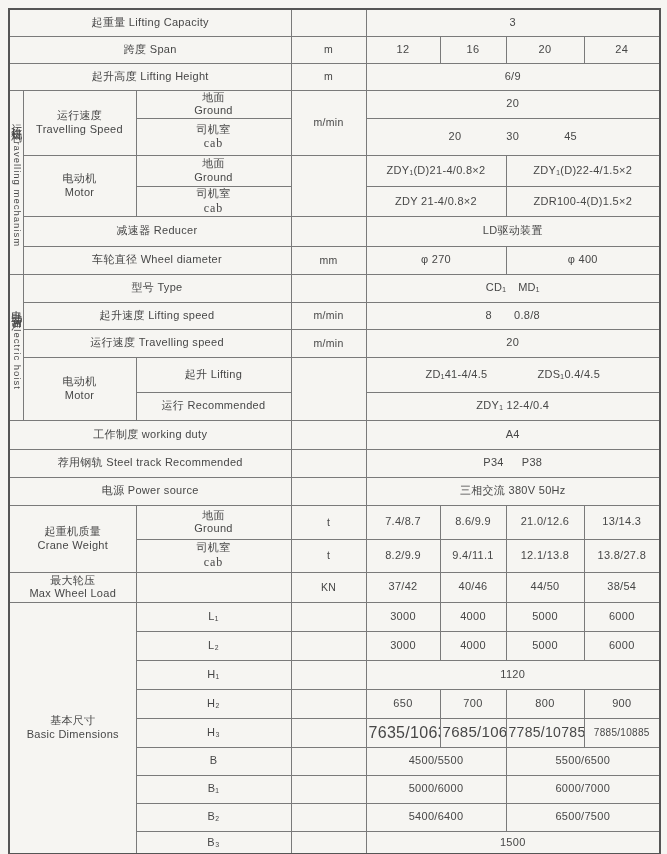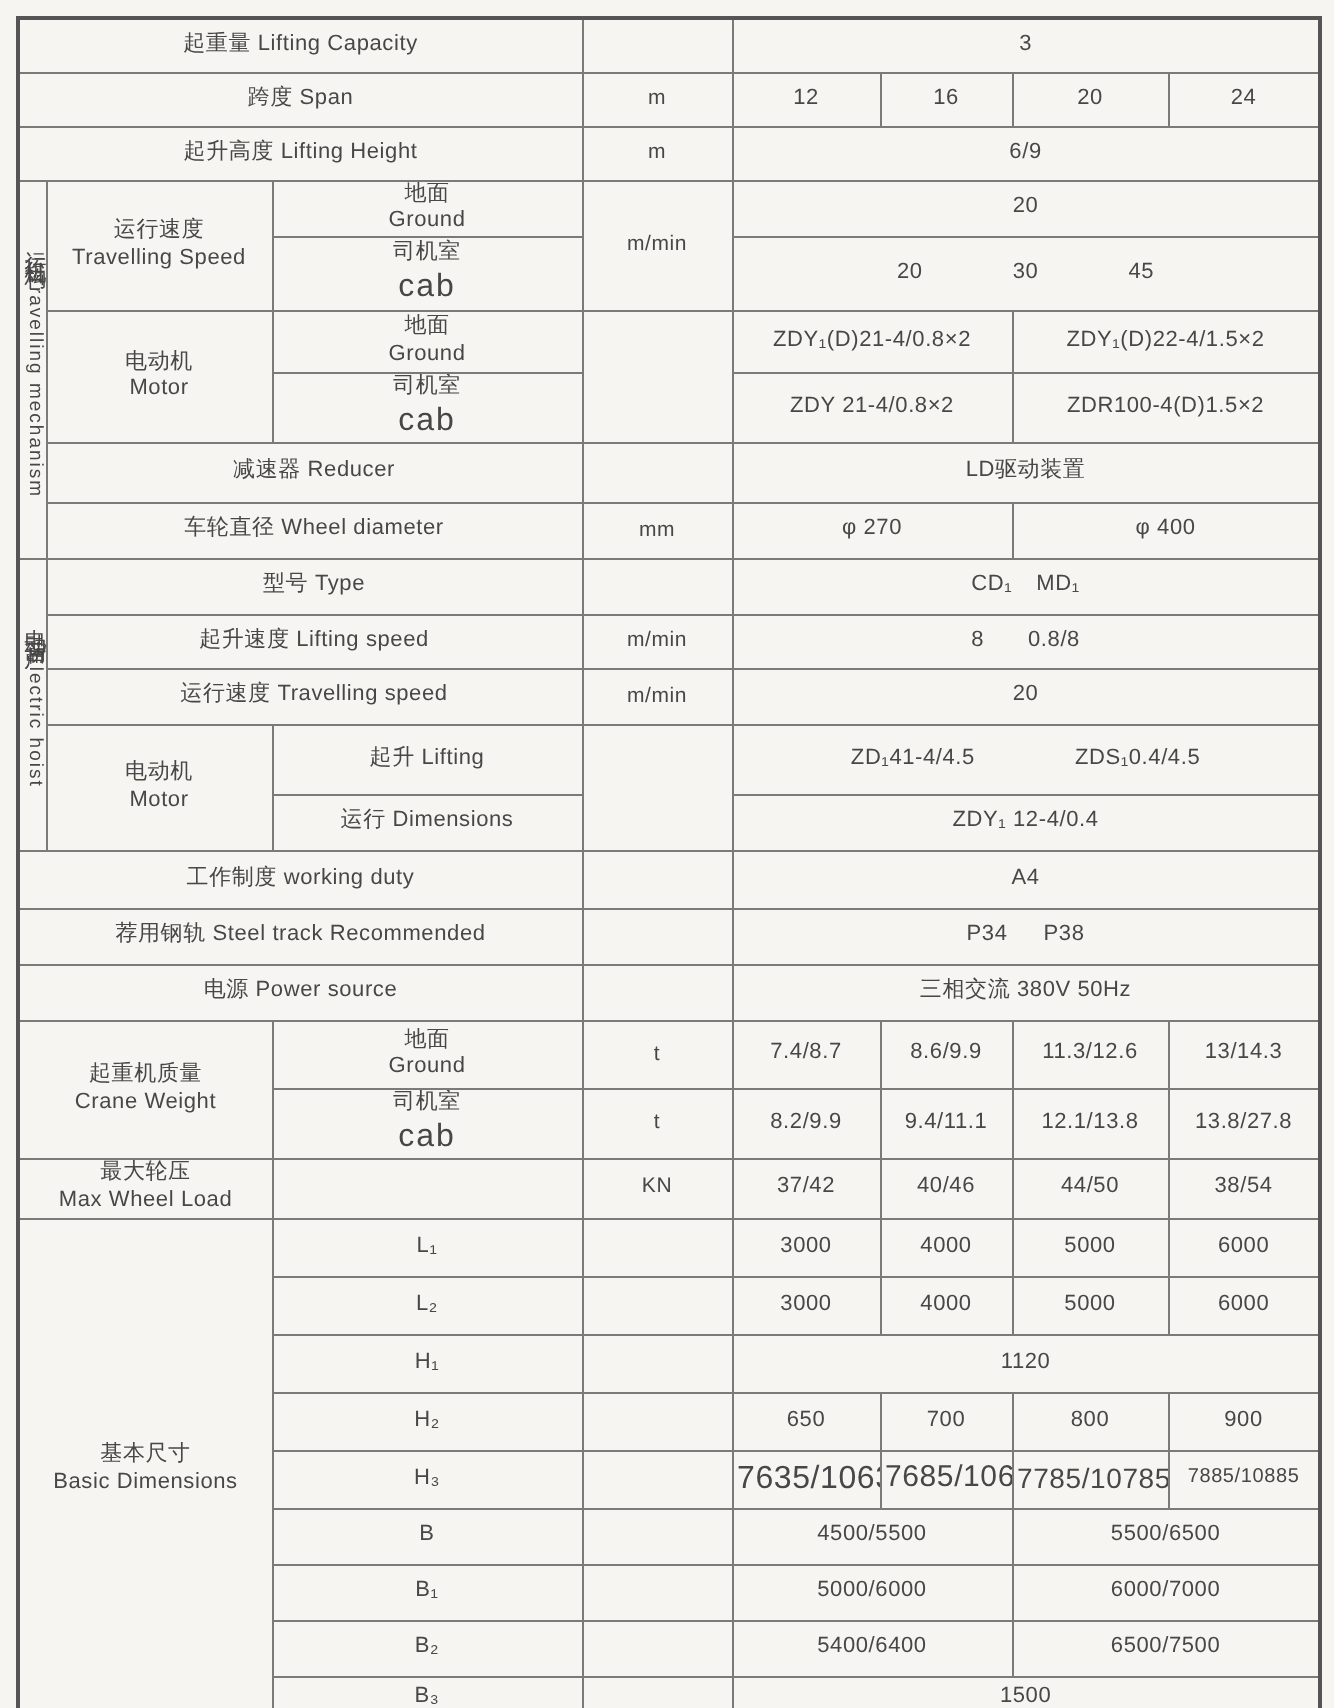--- a/index.html
+++ b/index.html
@@ -24,21 +24,21 @@
     vertical-align:middle;
     font-size:11px;
     line-height:1.25;
     letter-spacing:.3px;
     overflow:hidden;
     white-space:nowrap;
   }
   .lbl{font-size:11px;}
   .unit{font-size:10.5px;}
   .two span{display:block;}
-  .cabbig{font-size:16px;letter-spacing:1px;font-family:Liberation Sans, sans-serif;}
+  .cabbig{font-size:12px;letter-spacing:1px;font-family:Liberation Serif, serif;}
   
   .sp{display:flex;justify-content:center;align-items:center;}
   .g14{gap:18px}.g22{gap:22px}.g28{gap:12px}.g45{gap:45px}.g50{gap:50px}
   
   .vcell{padding:0;}
   .vert{
     display:inline-block;
     writing-mode:vertical-rl;
     text-orientation:mixed;
     white-space:normal;
@@ -191,21 +191,21 @@
   <td rowspan="2" class="unit"></td>
   <td colspan="4">
     <div class="sp g50">
       <span>ZD₁41-4/4.5</span>
       <span>ZDS₁0.4/4.5</span>
     </div>
   </td>
 </tr>
 
 <tr style="height:28px">
-  <td class="lbl">运行 Dimensions</td>
+  <td class="lbl">运行 Recommended</td>
   <td colspan="4">ZDY₁ 12-4/0.4</td>
 </tr>
 
 <tr style="height:29px">
   <td colspan="3" class="lbl">工作制度 working duty</td>
   <td class="unit"></td>
   <td colspan="4">A4</td>
 </tr>
 
 <tr style="height:28px">
@@ -230,21 +230,21 @@
     <span>起重机质量</span>
             <span>Crane Weight</span>
   </td>
   <td class="lbl two">
     <span>地面</span>
             <span>Ground</span>
   </td>
   <td class="unit">t</td>
   <td>7.4/8.7</td>
   <td>8.6/9.9</td>
-  <td>11.3/12.6</td>
+  <td>21.0/12.6</td>
   <td>13/14.3</td>
 </tr>
 
 <tr style="height:33px">
   <td class="lbl two">
     <span>司机室</span>
             <span class="cabbig">cab</span>
   </td>
   <td class="unit">t</td>
   <td>8.2/9.9</td>

